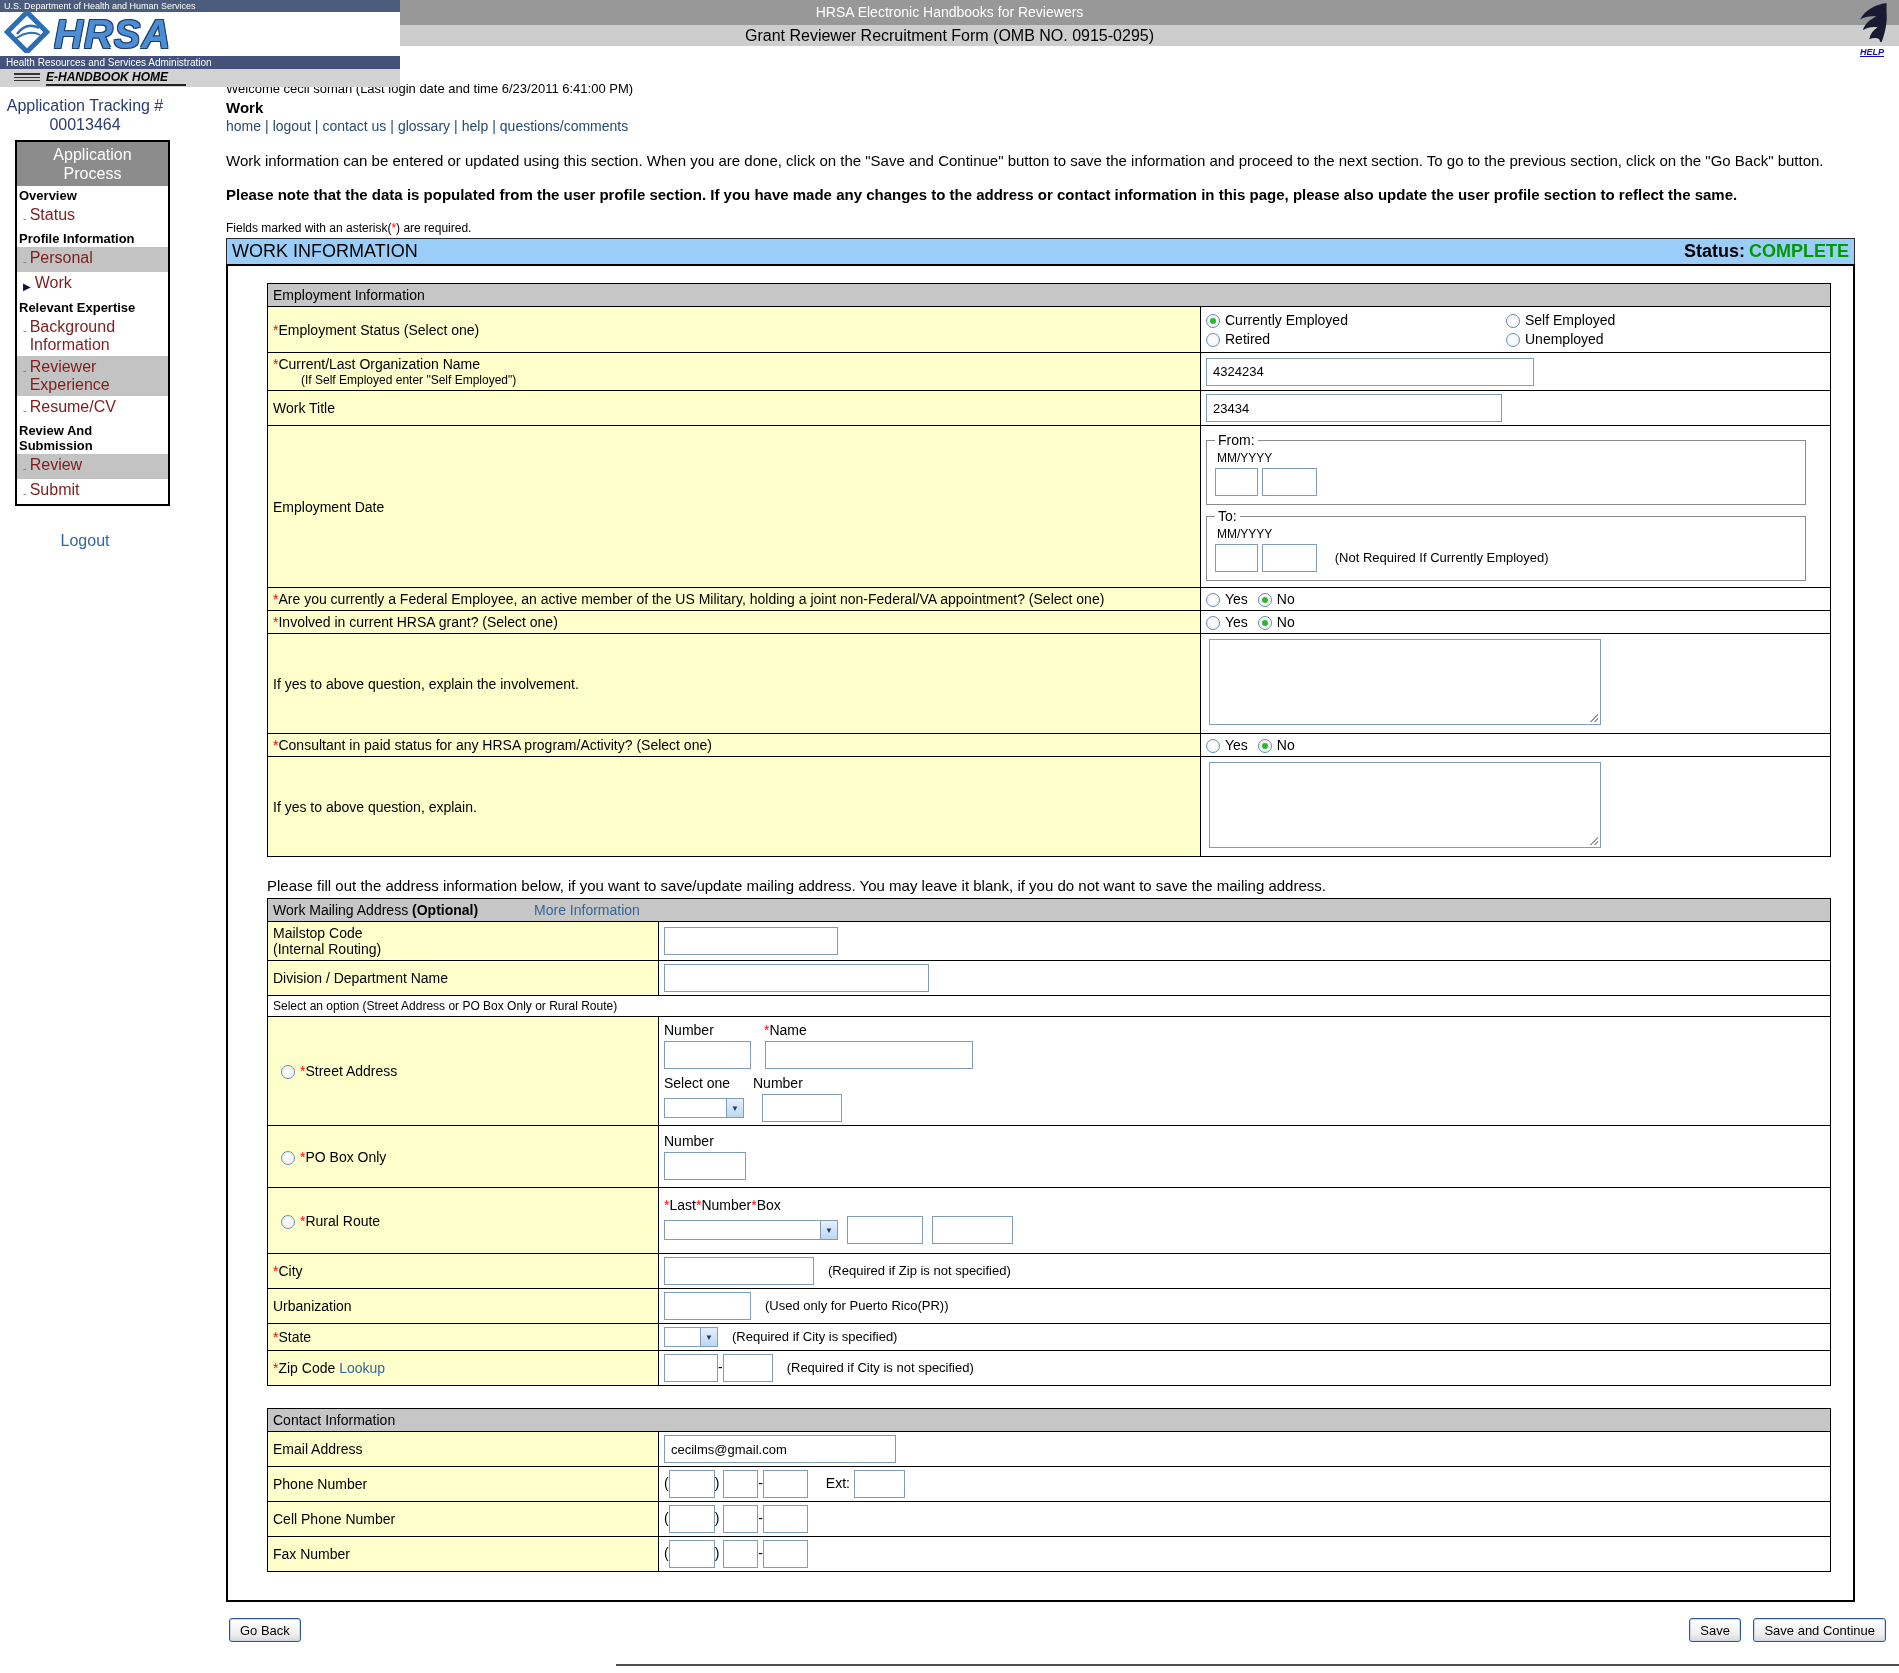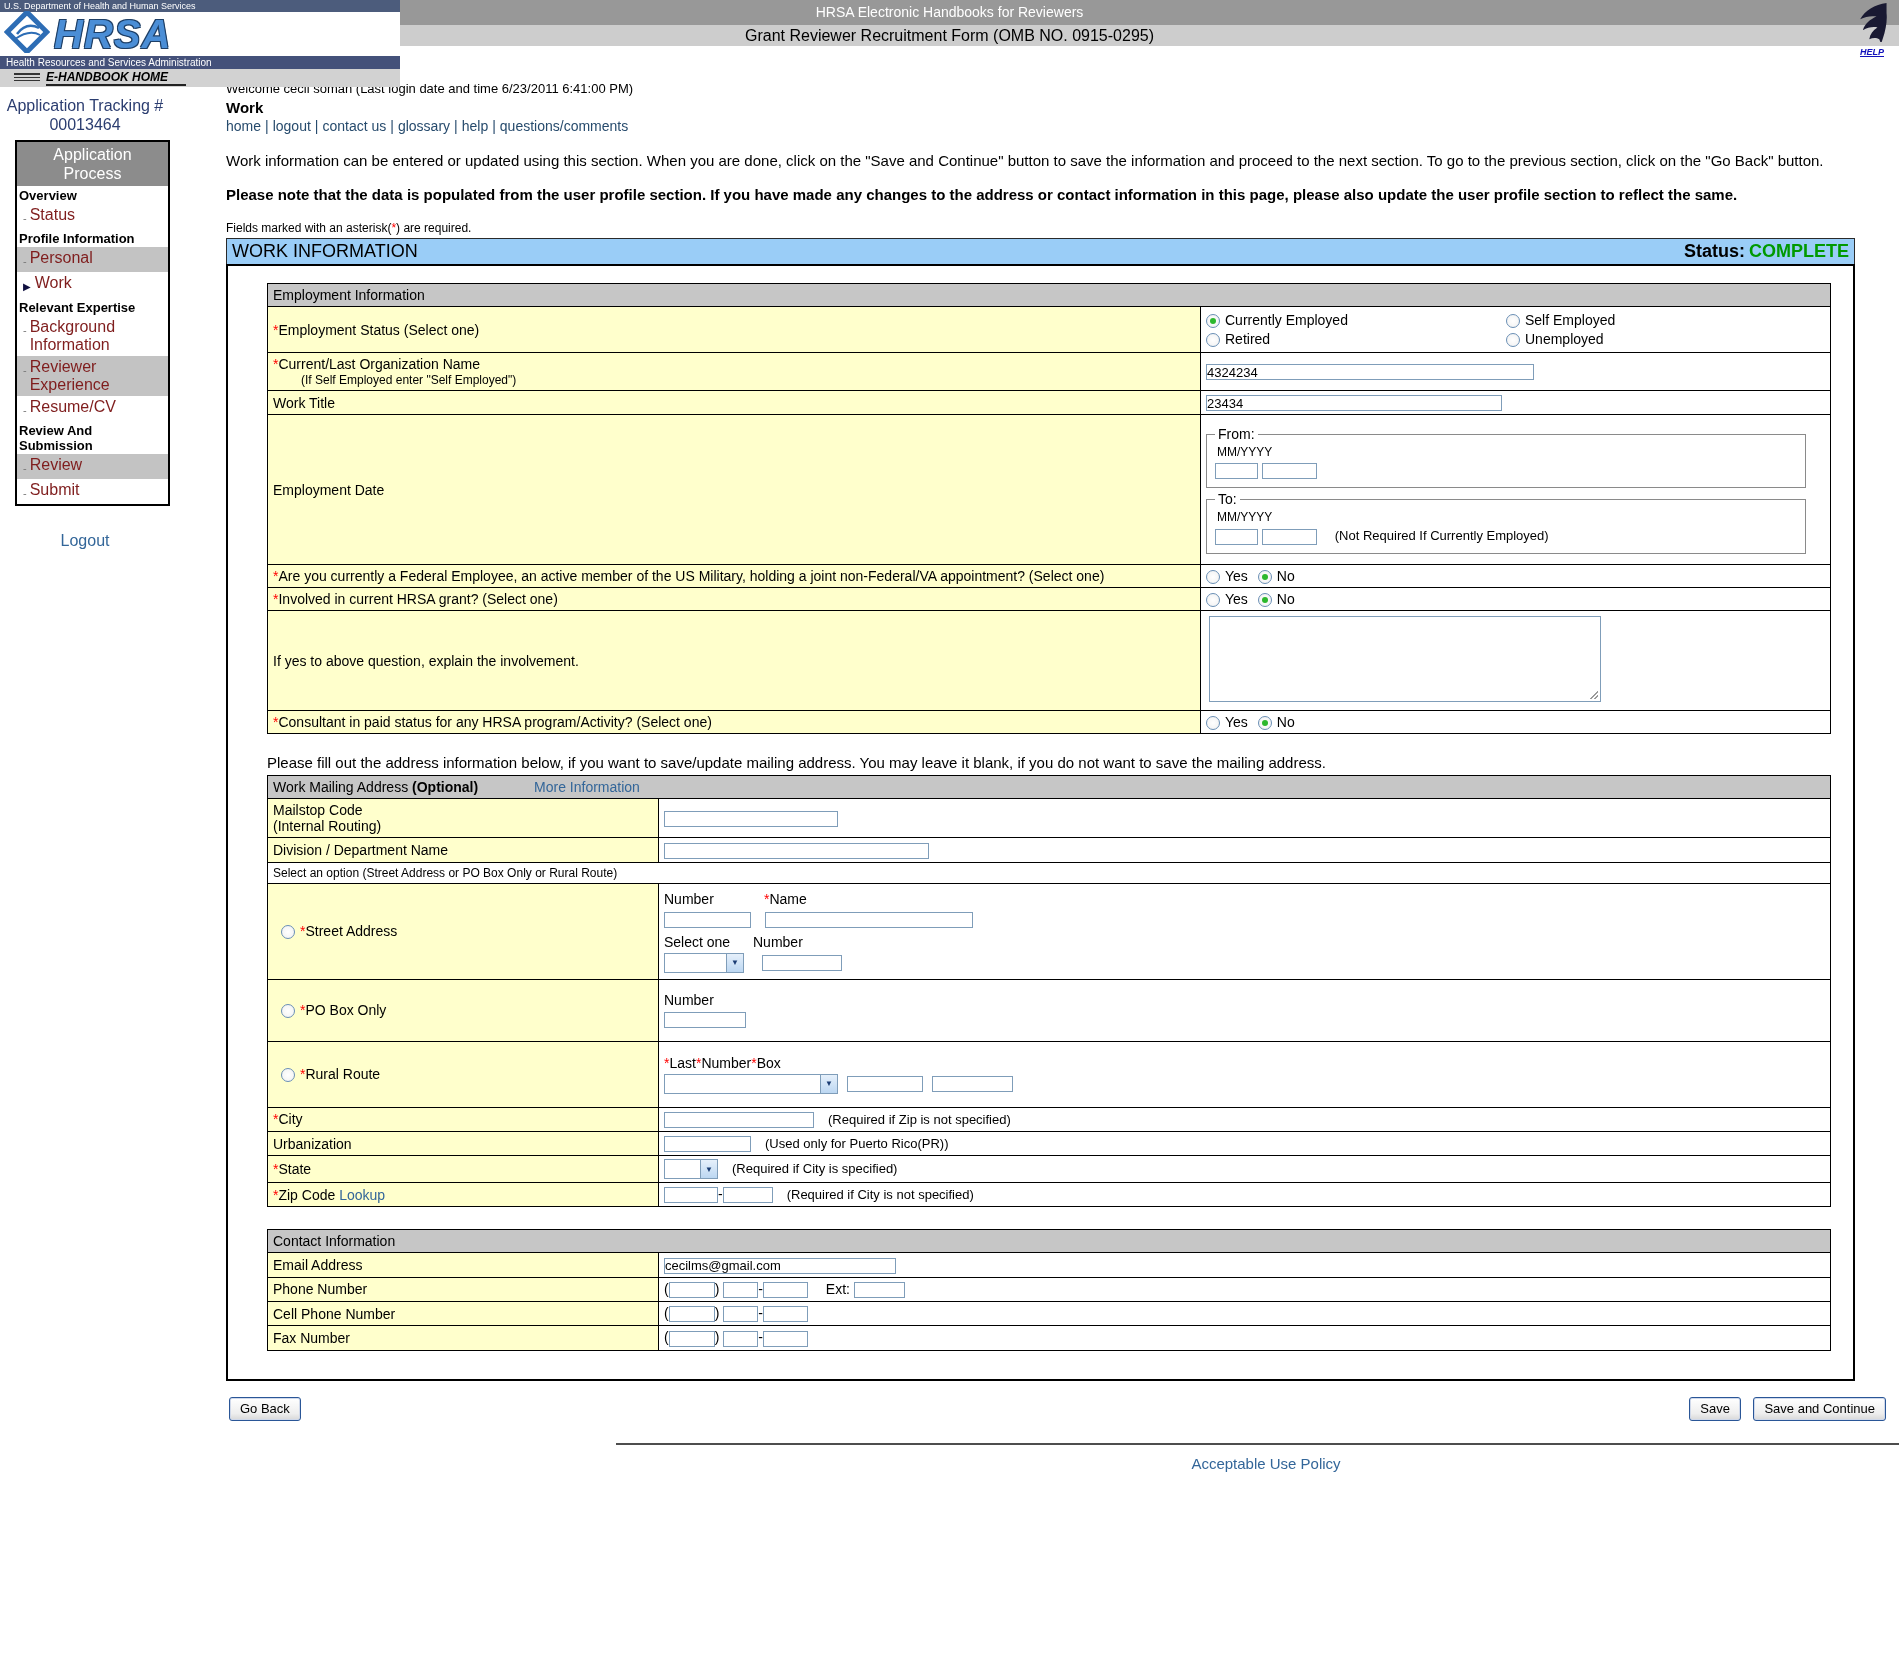--- a/index.html
+++ b/index.html
@@ -63,21 +63,21 @@
   .big-box { width:1629px; border:2px solid #000; background:#fff; padding:17px 0 28px 39px; }
 
   
   table.form { border-collapse:collapse; width:1563px; table-layout:fixed; }
   table.form td { border:1px solid #000; font-size:14px; vertical-align:middle; padding:3px 5px; }
   td.thead { background:#c6c6c6; font-size:15px; padding:3px 6px; }
   td.lbl { background:#ffffcc; }
   td.val { background:#fff; padding-left:8px; }
   .sub-hint { font-size:12px; padding-left:28px; display:block; margin-top:1px; }
 
-  .txt { border:1px solid #7f9db9; height:16px; font-family:"Liberation Sans",sans-serif; font-size:13px; padding:1px 0; background:#fff; vertical-align:middle; }
+  .txt { border:1px solid #7f9db9; height:28px; font-family:"Liberation Sans",sans-serif; font-size:13px; padding:1px 6px; background:#fff; vertical-align:middle; }
   textarea.ta { border:1px solid #7f9db9; width:392px; height:86px; resize:none; font-family:"Liberation Sans",sans-serif; font-size:13px; }
   .ta-wrap { position:relative; display:inline-block; vertical-align:top; }
   .ta-grip { position:absolute; right:3px; bottom:6px; width:9px; height:9px;
              background:linear-gradient(135deg, transparent 55%, #9a9a9a 55%, #9a9a9a 65%, transparent 65%, transparent 75%, #9a9a9a 75%, #9a9a9a 85%, transparent 85%); }
 
   .xp-select { display:inline-flex; border:1px solid #7f9db9; background:#fff; height:20px; vertical-align:middle; }
   .xp-select .sp { flex:1; }
   .xp-arrow { width:17px; background:linear-gradient(#e6f0fb,#bcd7f2); border-left:1px solid #7f9db9; color:#1b3d74;
               font-size:8px; display:flex; align-items:center; justify-content:center; }
   .xp-arrow::after { content:"\25BC"; }
@@ -284,20 +284,26 @@
             <span class="ta-wrap"><textarea class="ta" style=""></textarea><span class="ta-grip"></span></span>
           </td>
         </tr>
         <tr>
           <td class="lbl"><span class="req">*</span><span>Consultant in paid status for any HRSA program/Activity? (Select one)</span></td>
           <td class="val">
             <div class="yn">
               <span class="radio-opt"><span class="rb"></span><span>Yes</span></span>
               <span class="radio-opt"><span class="rb on"></span><span>No</span></span>
             </div>
+          </td>
+        </tr>
+        <tr>
+          <td class="lbl">If yes to above question, explain.</td>
+          <td class="val" style="padding:5px 5px 5px 8px">
+            <span class="ta-wrap"><textarea class="ta" style=""></textarea><span class="ta-grip"></span></span>
           </td>
         </tr>
       </tbody>
         </table>
 
       <p class="addr-intro">Please fill out the address information below, if you want to save/update mailing address. You may leave it blank, if you do not want to save the mailing address.</p>
       <table class="form">
         <colgroup>
             <col style="width:391px">
             <col style="width:1172px">

